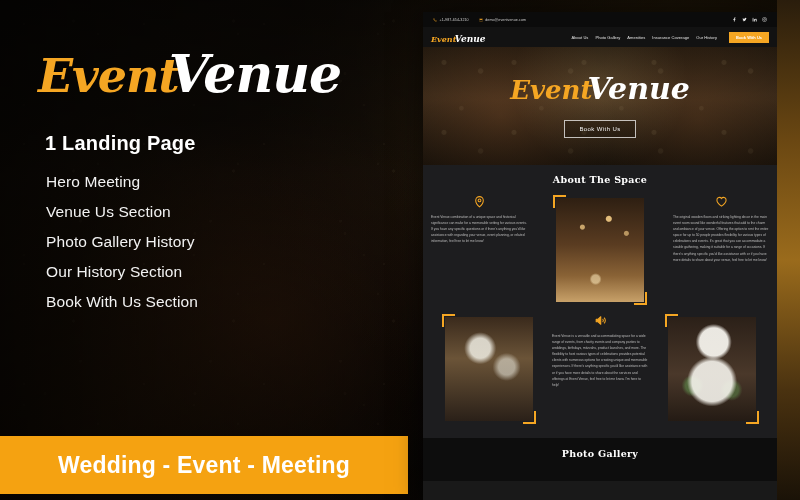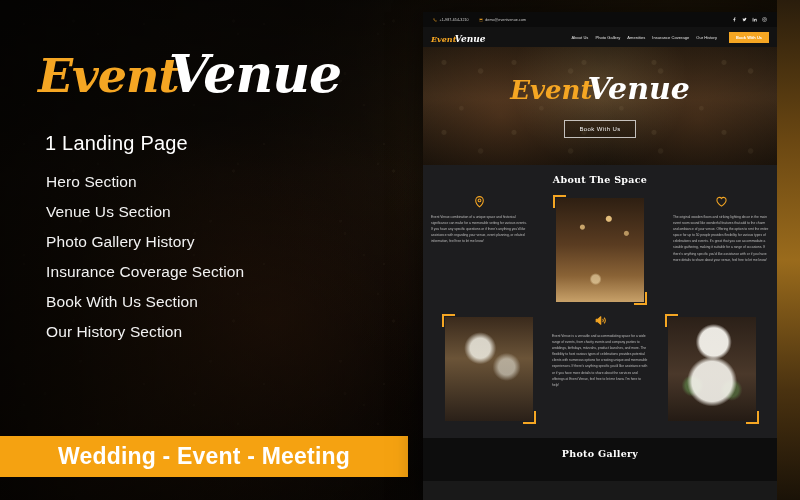--- a/index.html
+++ b/index.html
@@ -82,21 +82,21 @@
     font-size: 52px;
     color: #ffffff;
     letter-spacing: -1px;
     margin-left: -10px;
   }
 
   .promo-headline {
     position: absolute;
     left: 45px; top: 132px;
     font-size: 20px;
-    font-weight: 400;
+    font-weight: 700;
     color: #ffffff;
     letter-spacing: .2px;
   }
 
   .feature-list {
     position: absolute;
     left: 46px; top: 174px;
     list-style: none;
   }
   .feature-list li {
@@ -105,21 +105,21 @@
     color: #f2f2f2;
     line-height: 1;
     margin-bottom: 14.5px;
     letter-spacing: .1px;
     white-space: nowrap;
   }
 
   .promo-banner {
     position: absolute;
     left: 0; top: 436px;
-    width: 408px; height: 41px;
+    width: 408px; height: 58px;
     background: #f5a211;
     display: flex;
     align-items: center;
     justify-content: center;
   }
   .promo-banner .banner-text {
     font-size: 23px;
     font-weight: 700;
     color: #ffffff;
     letter-spacing: .2px;
@@ -379,26 +379,25 @@
 
   <div class="promo">
 
     <div class="brand-logo">
       <span class="b-event">Event</span><span class="b-venue">Venue</span>
     </div>
 
     <div class="promo-headline">1 Landing Page</div>
 
     <ul class="feature-list">
-      <li>Hero Section</li>
+      <li>Hero Meeting</li>
       <li>Venue Us Section</li>
       <li>Photo Gallery History</li>
-      <li>Insurance Coverage Section</li>
+      <li>Our History Section</li>
       <li>Book With Us Section</li>
-      <li>Our History Section</li>
     </ul>
 
     <div class="promo-banner">
       <span class="banner-text">Wedding - Event - Meeting</span>
     </div>
   </div>
 
   <div class="preview">
 
     <div class="pv-topbar">

